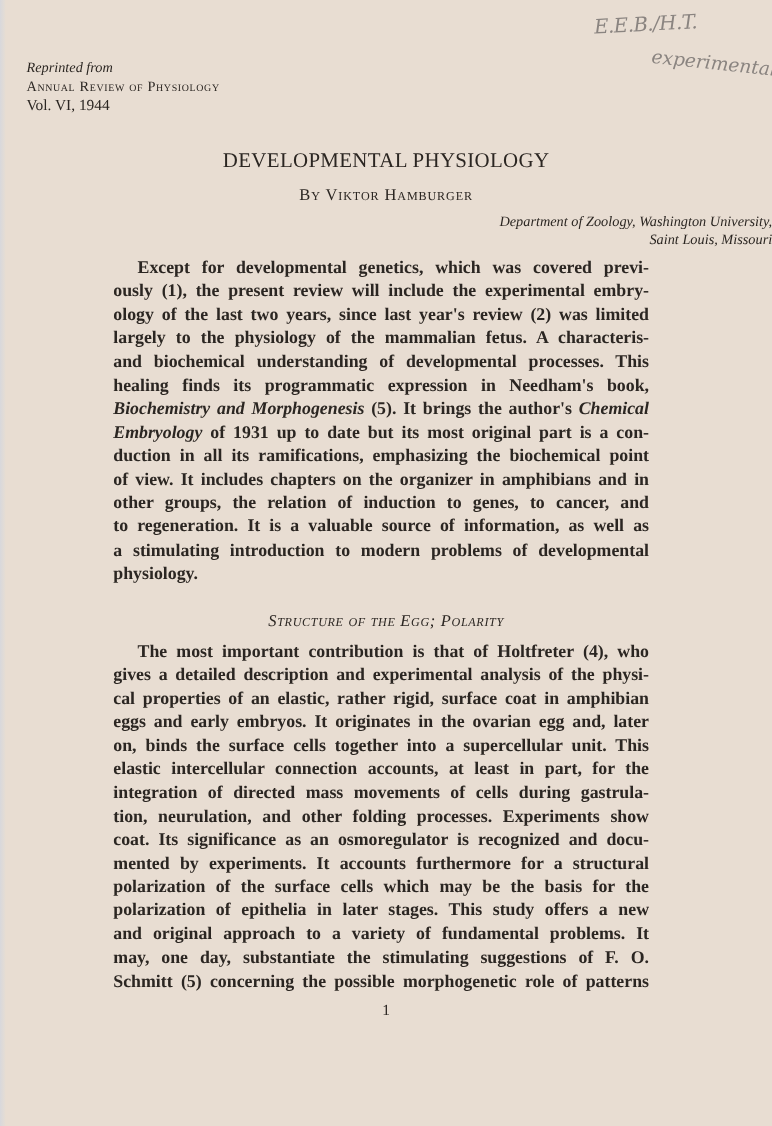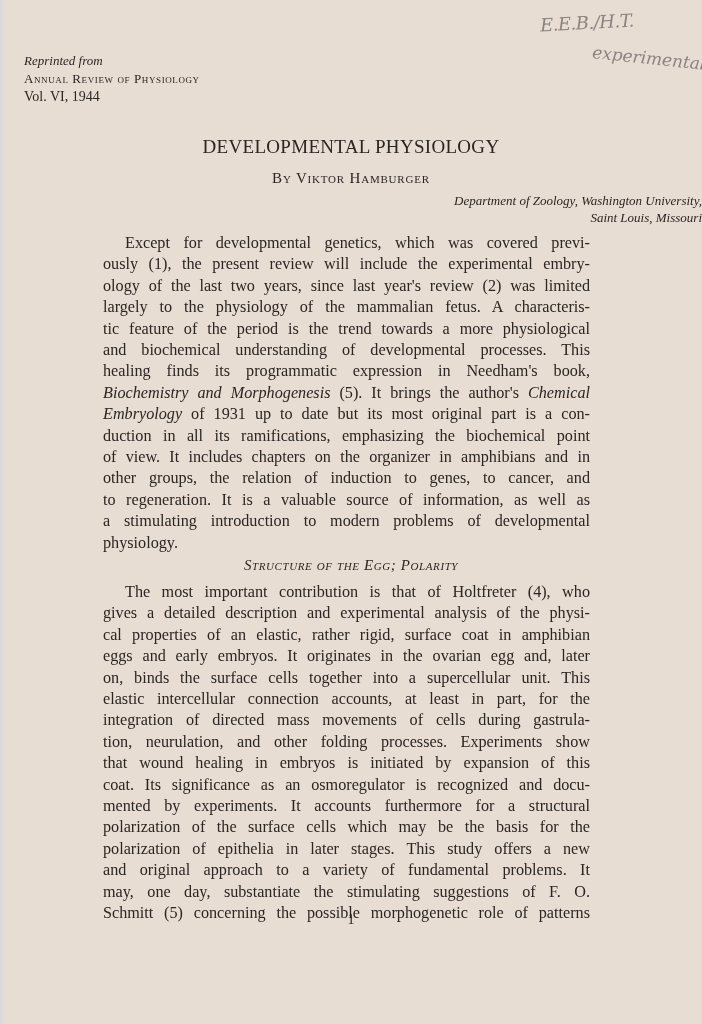--- a/index.html
+++ b/index.html
@@ -39,21 +39,21 @@
     .body-text {
       position: absolute; left: 103px; width: 487px;
       font-size: 16.2px; line-height: 21.4px; text-align: justify;
     }
     .para1 { top: 233px; }
     .section-heading {
       position: absolute; left: 0; right: 0; top: 557px; text-align: center;
       font-size: 15px; font-variant: small-caps; letter-spacing: 0.6px; font-style: italic;
     }
     .para2 { top: 582px; }
-    .line { display: block; white-space: nowrap; text-align-last: justify; text-align: justify; }
+    .line { display: block; white-space: nowrap; text-align-last: justify; text-align: justify; font-weight: bold; }
     .line.last { text-align-last: left; }
     .indent { padding-left: 22px; }
     .page-number {
       position: absolute; left: 0; right: 0; top: 912px; text-align: center; font-size: 14px;
     }
     i { font-style: italic; }
   </style>
 </head>
 <body>
 
@@ -73,21 +73,20 @@
 <div class="affil">
   <div>Department of Zoology, Washington University,</div>
   <div>Saint Louis, Missouri</div>
 </div>
 
 <div class="body-text para1">
   <span class="line indent">Except for developmental genetics, which was covered previ-</span>
   <span class="line">ously (1), the present review will include the experimental embry-</span>
   <span class="line">ology of the last two years, since last year's review (2) was limited</span>
   <span class="line">largely to the physiology of the mammalian fetus. A characteris-</span>
-  <span class="line">tic feature of the period is the trend towards a more physiological</span>
   <span class="line">and biochemical understanding of developmental processes. This</span>
   <span class="line">healing finds its programmatic expression in Needham's book,</span>
   <span class="line"><i>Biochemistry and Morphogenesis</i><span> (5). It brings the author's </span><i>Chemical</i></span>
   <span class="line"><i>Embryology</i><span> of 1931 up to date but its most original part is a con-</span></span>
   <span class="line">duction in all its ramifications, emphasizing the biochemical point</span>
   <span class="line">of view. It includes chapters on the organizer in amphibians and in</span>
   <span class="line">other groups, the relation of induction to genes, to cancer, and</span>
   <span class="line">to regeneration. It is a valuable source of information, as well as</span>
   <span class="line">a stimulating introduction to modern problems of developmental</span>
   <span class="line last">physiology.</span>
@@ -97,21 +96,20 @@
 
 <div class="body-text para2">
   <span class="line indent">The most important contribution is that of Holtfreter (4), who</span>
   <span class="line">gives a detailed description and experimental analysis of the physi-</span>
   <span class="line">cal properties of an elastic, rather rigid, surface coat in amphibian</span>
   <span class="line">eggs and early embryos. It originates in the ovarian egg and, later</span>
   <span class="line">on, binds the surface cells together into a supercellular unit. This</span>
   <span class="line">elastic intercellular connection accounts, at least in part, for the</span>
   <span class="line">integration of directed mass movements of cells during gastrula-</span>
   <span class="line">tion, neurulation, and other folding processes. Experiments show</span>
-  <span class="line">that wound healing in embryos is initiated by expansion of this</span>
   <span class="line">coat. Its significance as an osmoregulator is recognized and docu-</span>
   <span class="line">mented by experiments. It accounts furthermore for a structural</span>
   <span class="line">polarization of the surface cells which may be the basis for the</span>
   <span class="line">polarization of epithelia in later stages. This study offers a new</span>
   <span class="line">and original approach to a variety of fundamental problems. It</span>
   <span class="line">may, one day, substantiate the stimulating suggestions of F. O.</span>
   <span class="line">Schmitt (5) concerning the possible morphogenetic role of patterns</span>
 </div>
 
 <div class="page-number">1</div>

